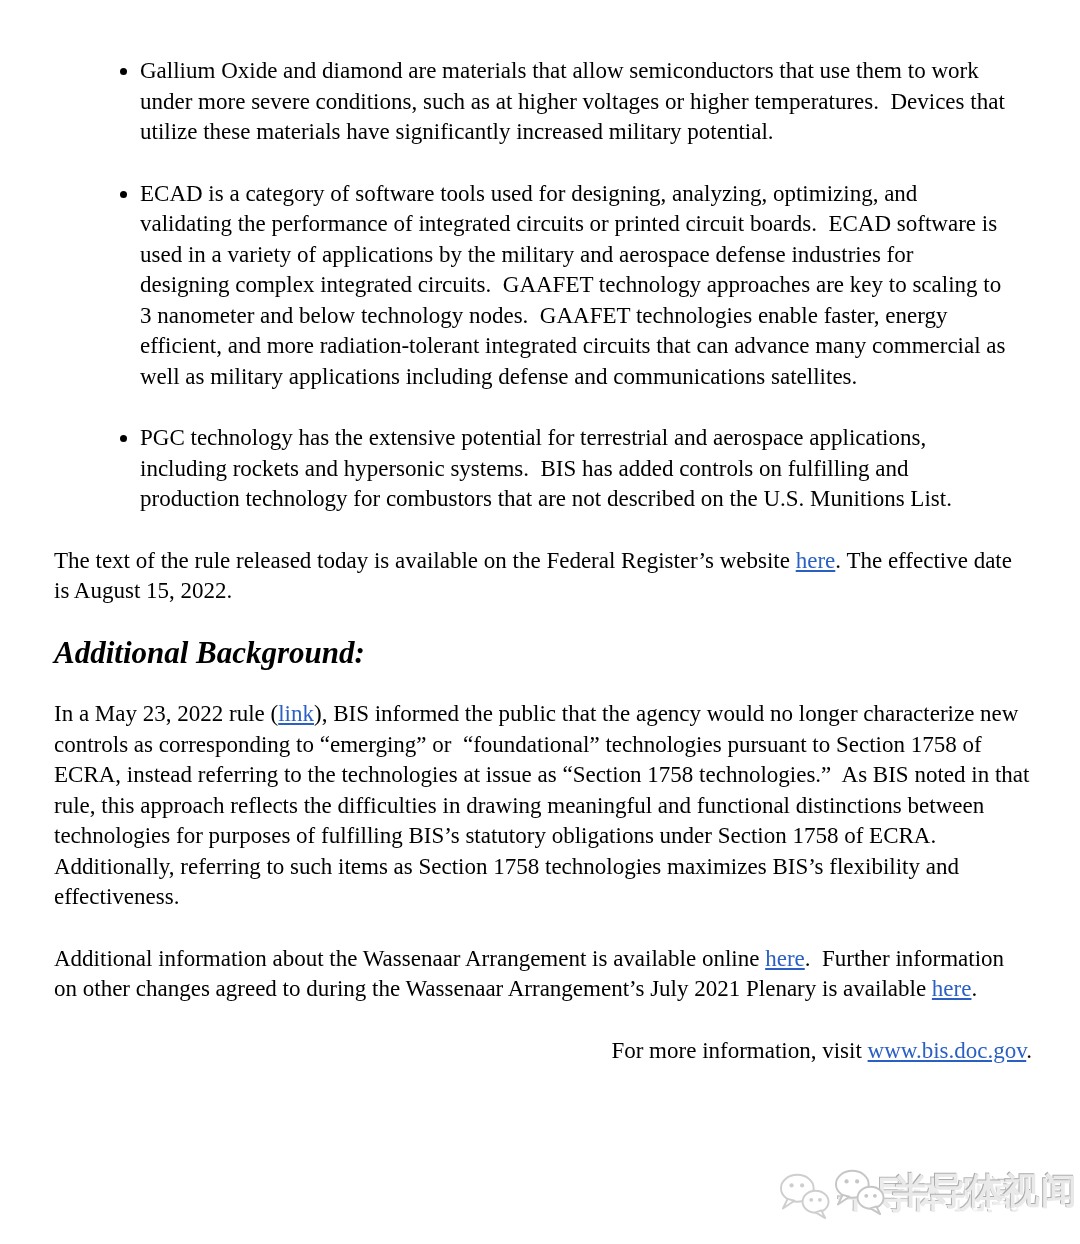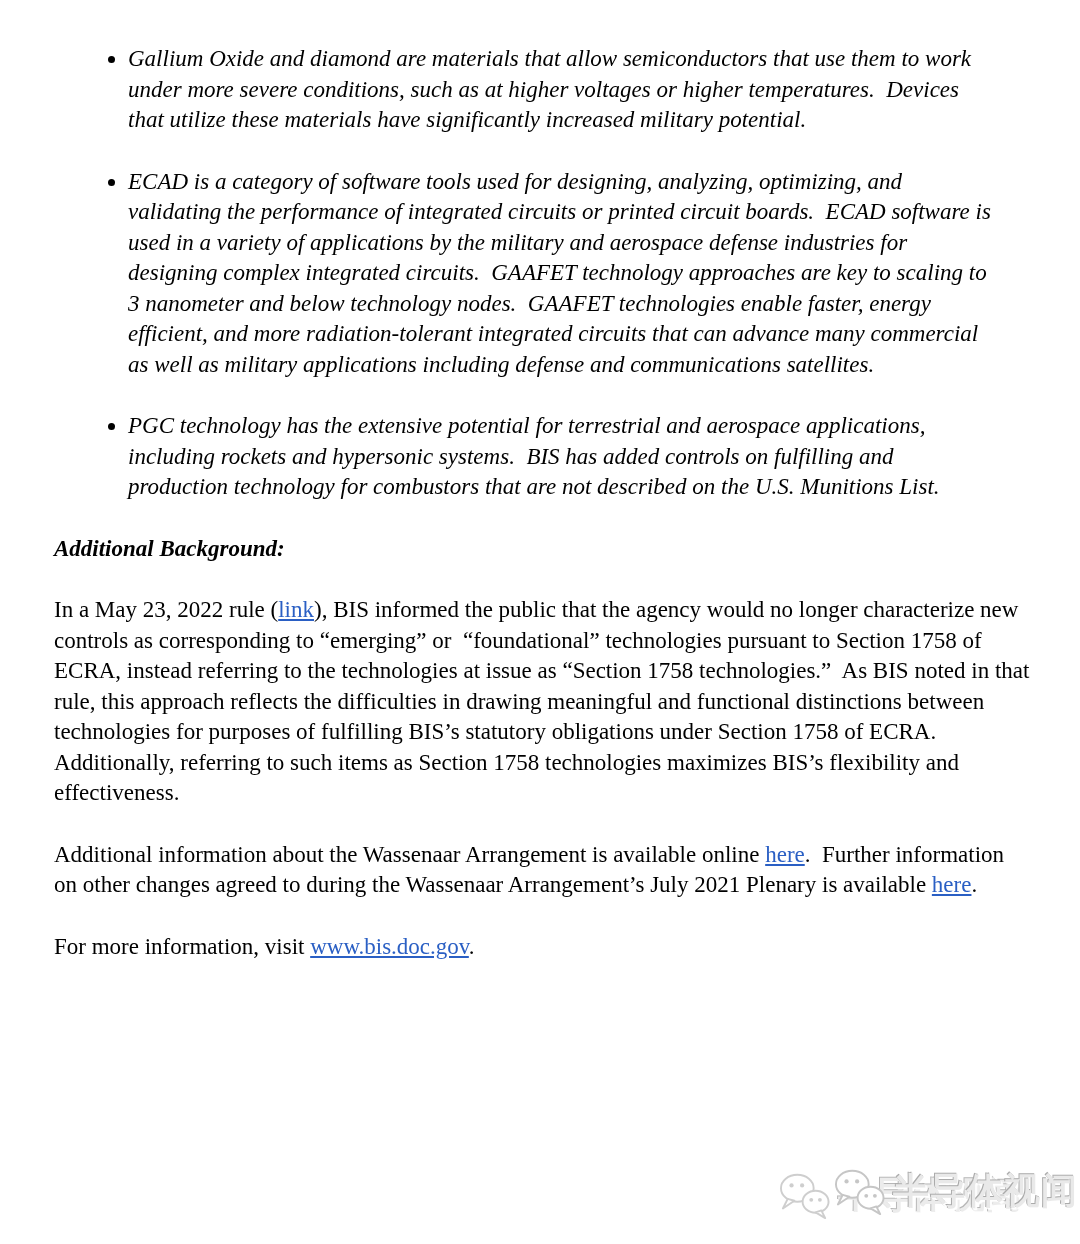--- a/index.html
+++ b/index.html
@@ -12,46 +12,45 @@
     font-family: "Liberation Serif", "DejaVu Serif", serif;
     color: #000000;
   }
   .content {
     padding: 44px 48px 0 54px;
     font-size: 23px;
     line-height: 30.5px;
   }
   .bullet-list {
     list-style: disc;
-    margin: 0;
+    margin: 12px;
     padding-left: 74px;
     width: 958px;
-    font-style: italic;
   }
   .bullet-list li {
     margin-bottom: 31px;
     padding-right: 18px;
   }
   .para, .section-heading {
     margin-bottom: 31px;
     white-space: pre-wrap;
   }
   .bullet-text { white-space: pre-wrap; }
   .section-heading {
-    font-size: 23px;
+    font-size: 31px;
     font-weight: bold;
     font-style: italic;
   }
   a.doc-link {
     color: var(--link-color, #2a5fc4);
     text-decoration: underline;
     cursor: pointer;
   }
   .footer-line {
-    text-align: left;
+    text-align: right;
     margin-bottom: 10px;
     white-space: pre-wrap;
   }
   
   .watermark {
     position: absolute;
     right: 4px;
     bottom: 16px;
     width: 300px;
     height: 64px;
@@ -86,20 +85,21 @@
       <span class="bullet-text">Gallium Oxide and diamond are materials that allow semiconductors that use them to work under more severe conditions, such as at higher voltages or higher temperatures.  Devices that utilize these materials have significantly increased military potential.</span>
     </li>
     <li>
       <span class="bullet-text">ECAD is a category of software tools used for designing, analyzing, optimizing, and validating the performance of integrated circuits or printed circuit boards.  ECAD software is used in a variety of applications by the military and aerospace defense industries for designing complex integrated circuits.  GAAFET technology approaches are key to scaling to 3 nanometer and below technology nodes.  GAAFET technologies enable faster, energy efficient, and more radiation-tolerant integrated circuits that can advance many commercial as well as military applications including defense and communications satellites.</span>
     </li>
     <li>
       <span class="bullet-text">PGC technology has the extensive potential for terrestrial and aerospace applications, including rockets and hypersonic systems.  BIS has added controls on fulfilling and production technology for combustors that are not described on the U.S. Munitions List.</span>
     </li>
   </ul>
 
+  <p class="para"><span>The text of the rule released today is available on the Federal Register’s website </span><a class="doc-link">here</a><span>. The effective date is August 15, 2022.</span></p>
 
   <h3 class="section-heading">Additional Background:</h3>
 
   <p class="para"><span>In a May 23, 2022 rule (</span><a class="doc-link">link</a><span>), BIS informed the public that the agency would no longer characterize new controls as corresponding to “emerging” or  “foundational” technologies pursuant to Section 1758 of ECRA, instead referring to the technologies at issue as “Section 1758 technologies.”  As BIS noted in that rule, this approach reflects the difficulties in drawing meaningful and functional distinctions between technologies for purposes of fulfilling BIS’s statutory obligations under Section 1758 of ECRA.  Additionally, referring to such items as Section 1758 technologies maximizes BIS’s flexibility and effectiveness.</span></p>
 
   <p class="para"><span>Additional information about the Wassenaar Arrangement is available online </span><a class="doc-link">here</a><span>.  Further information on other changes agreed to during the Wassenaar Arrangement’s July 2021 Plenary is available </span><a class="doc-link">here</a><span>.</span></p>
 
   <p class="para footer-line"><span>For more information, visit </span><a class="doc-link">www.bis.doc.gov</a><span>.</span></p>
 
 </div>

